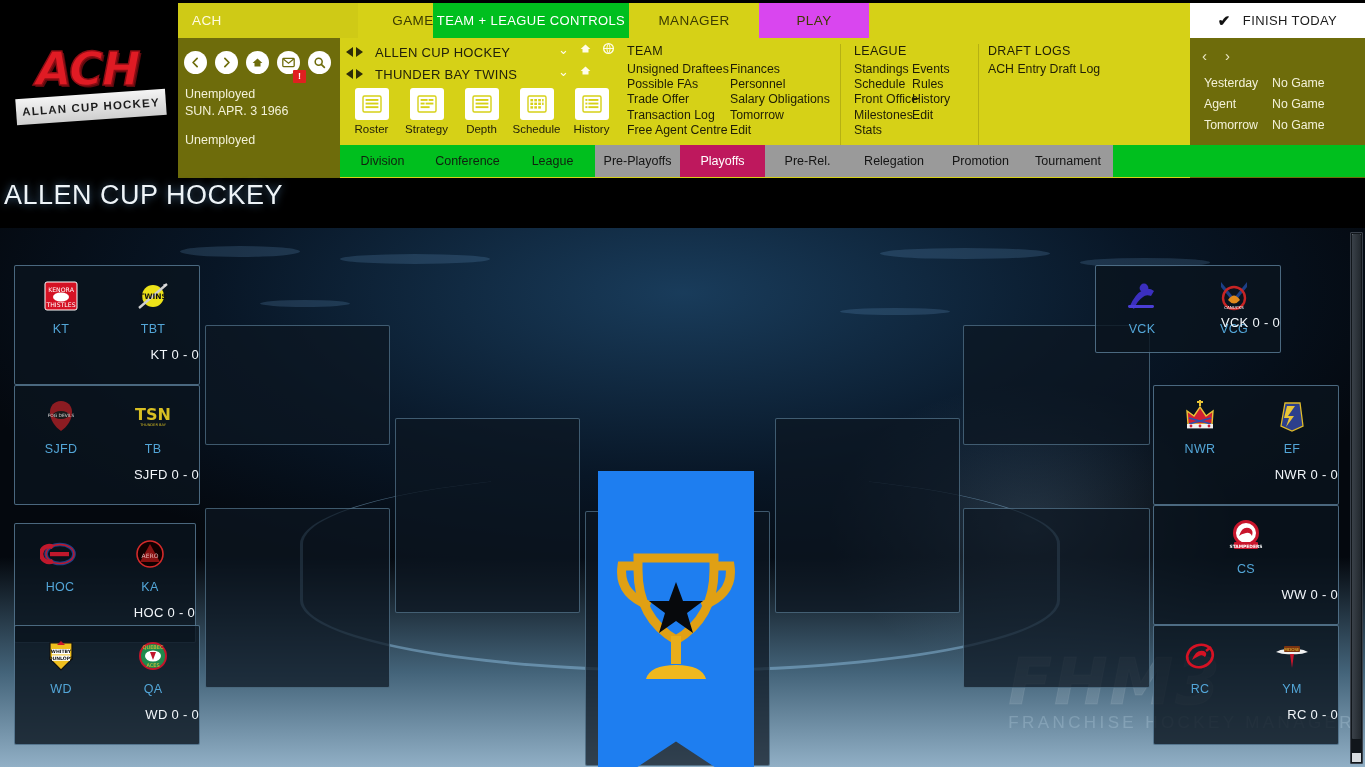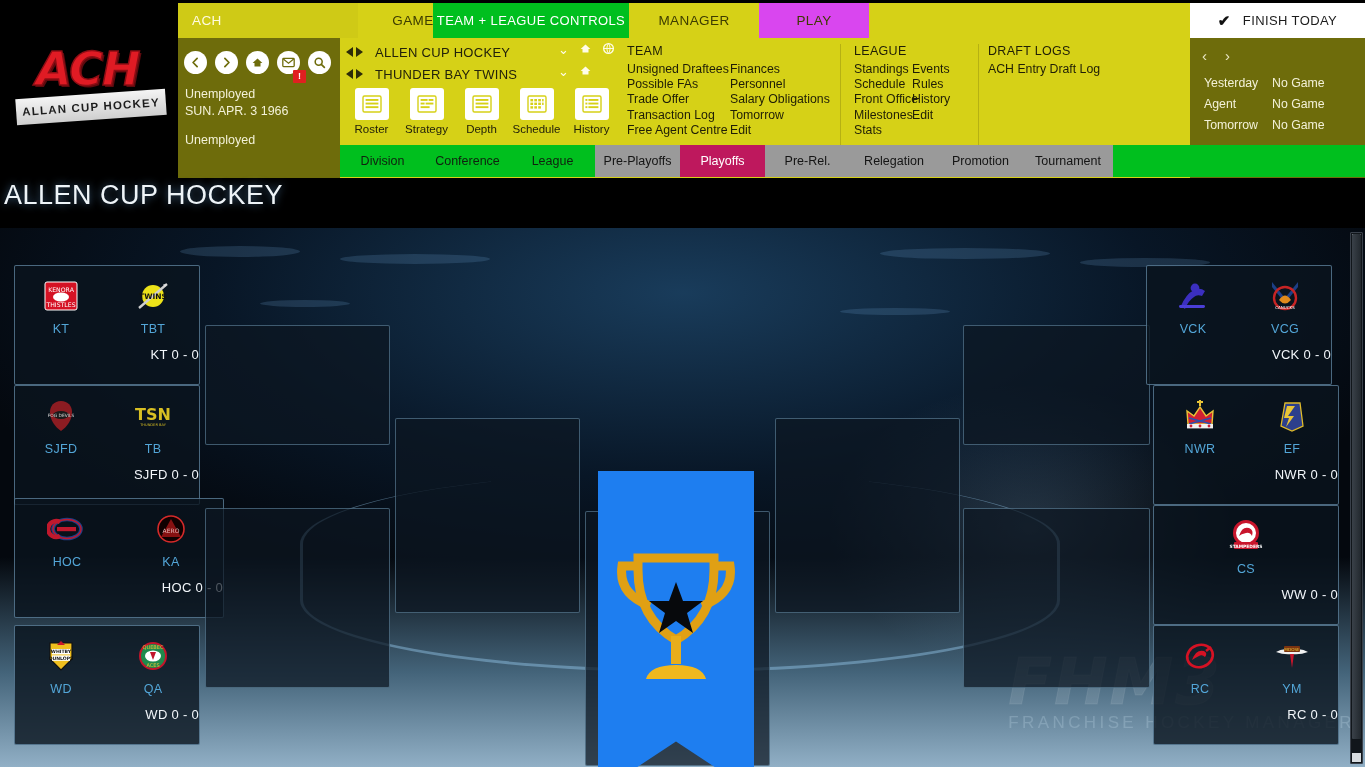--- a/index.html
+++ b/index.html
@@ -660,21 +660,21 @@
               <text x="20" y="22" font-size="16" fill="#d8bf23" text-anchor="middle" font-weight="bold" font-family="DejaVu Sans">TSN</text>
               <text x="20" y="28" font-size="3.6" fill="#d8bf23" text-anchor="middle" font-family="DejaVu Sans">THUNDER BAY</text>
             </svg>
         </span>
         <span class="abbr">TB</span>
       </div>
     </div>
     <div class="score">SJFD 0 - 0</div>
   </div>
 
-  <div class="match" style="left:14px; top:270px; width:210px; height:120px;text-decoration:underline;">
+  <div class="match" style="left:14px; top:295px; width:182px; height:120px;text-decoration:underline;">
     <div class="teams">
       <div class="team">
         <span class="crest">
           <svg width="40" height="36" viewBox="0 0 40 36">
               <ellipse cx="20" cy="18" rx="14" ry="9.5" fill="none" stroke="#1f3f86" stroke-width="3.6"></ellipse>
               <ellipse cx="20" cy="18" rx="14" ry="9.5" fill="none" stroke="#c0182c" stroke-width="1.4"></ellipse>
               <path d="M13 11 a8 8 0 1 0 0 14" fill="none" stroke="#c0182c" stroke-width="4.4"></path>
               <rect x="10" y="16" width="19" height="4.2" fill="#c0182c"></rect>
             </svg>
         </span>
@@ -727,21 +727,21 @@
 
   <div class="blank" style="left:205px; top:97px;  width:185px; height:120px;"></div>
   <div class="blank" style="left:205px; top:280px; width:185px; height:180px;"></div>
   <div class="blank" style="left:395px; top:190px; width:185px; height:195px;"></div>
   <div class="blank" style="left:585px; top:283px; width:185px; height:255px;"></div>
 
   <div class="blank" style="left:775px; top:190px; width:185px; height:195px;"></div>
   <div class="blank" style="left:963px; top:97px;  width:187px; height:120px;"></div>
   <div class="blank" style="left:963px; top:280px; width:187px; height:180px;"></div>
 
-  <div class="match" style="left:1146px; top:37px; width:186px; height:120px;">
+  <div class="match" style="left:1095px; top:37px; width:186px; height:88px;">
     <div class="teams">
       <div class="team">
         <span class="crest">
           <svg width="40" height="36" viewBox="0 0 40 36">
               <path d="M8 28 q5 -12 13 -16 q6 -3 11 1 l-3 5 q-5 -2 -8 1 q-6 4 -9 12z" fill="#3b2fbf"></path>
               <circle cx="22" cy="10" r="4.4" fill="#3b2fbf"></circle>
               <rect x="6" y="27" width="26" height="3" rx="1.4" fill="#4a3ed6"></rect>
             </svg>
         </span>
         <span class="abbr">VCK</span>

